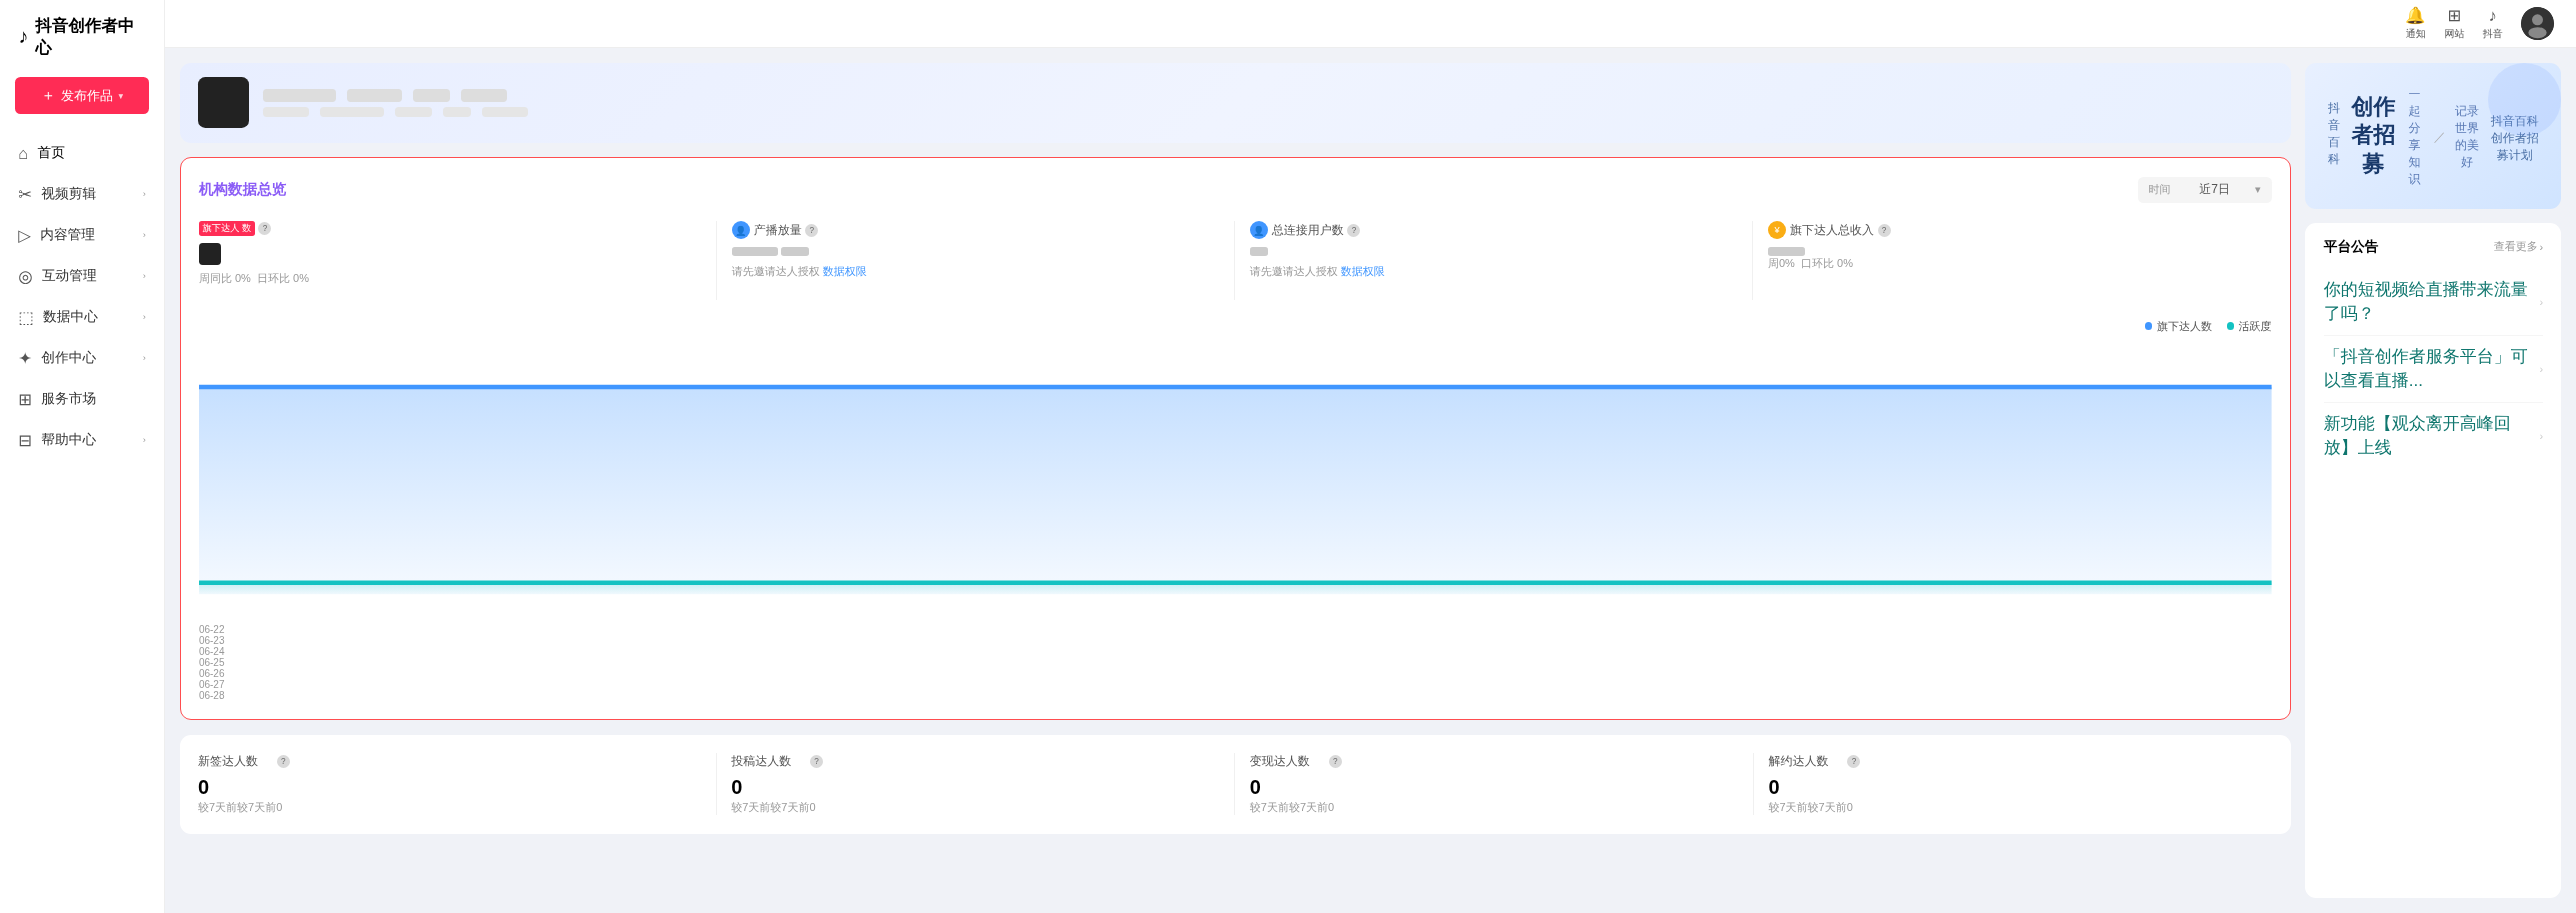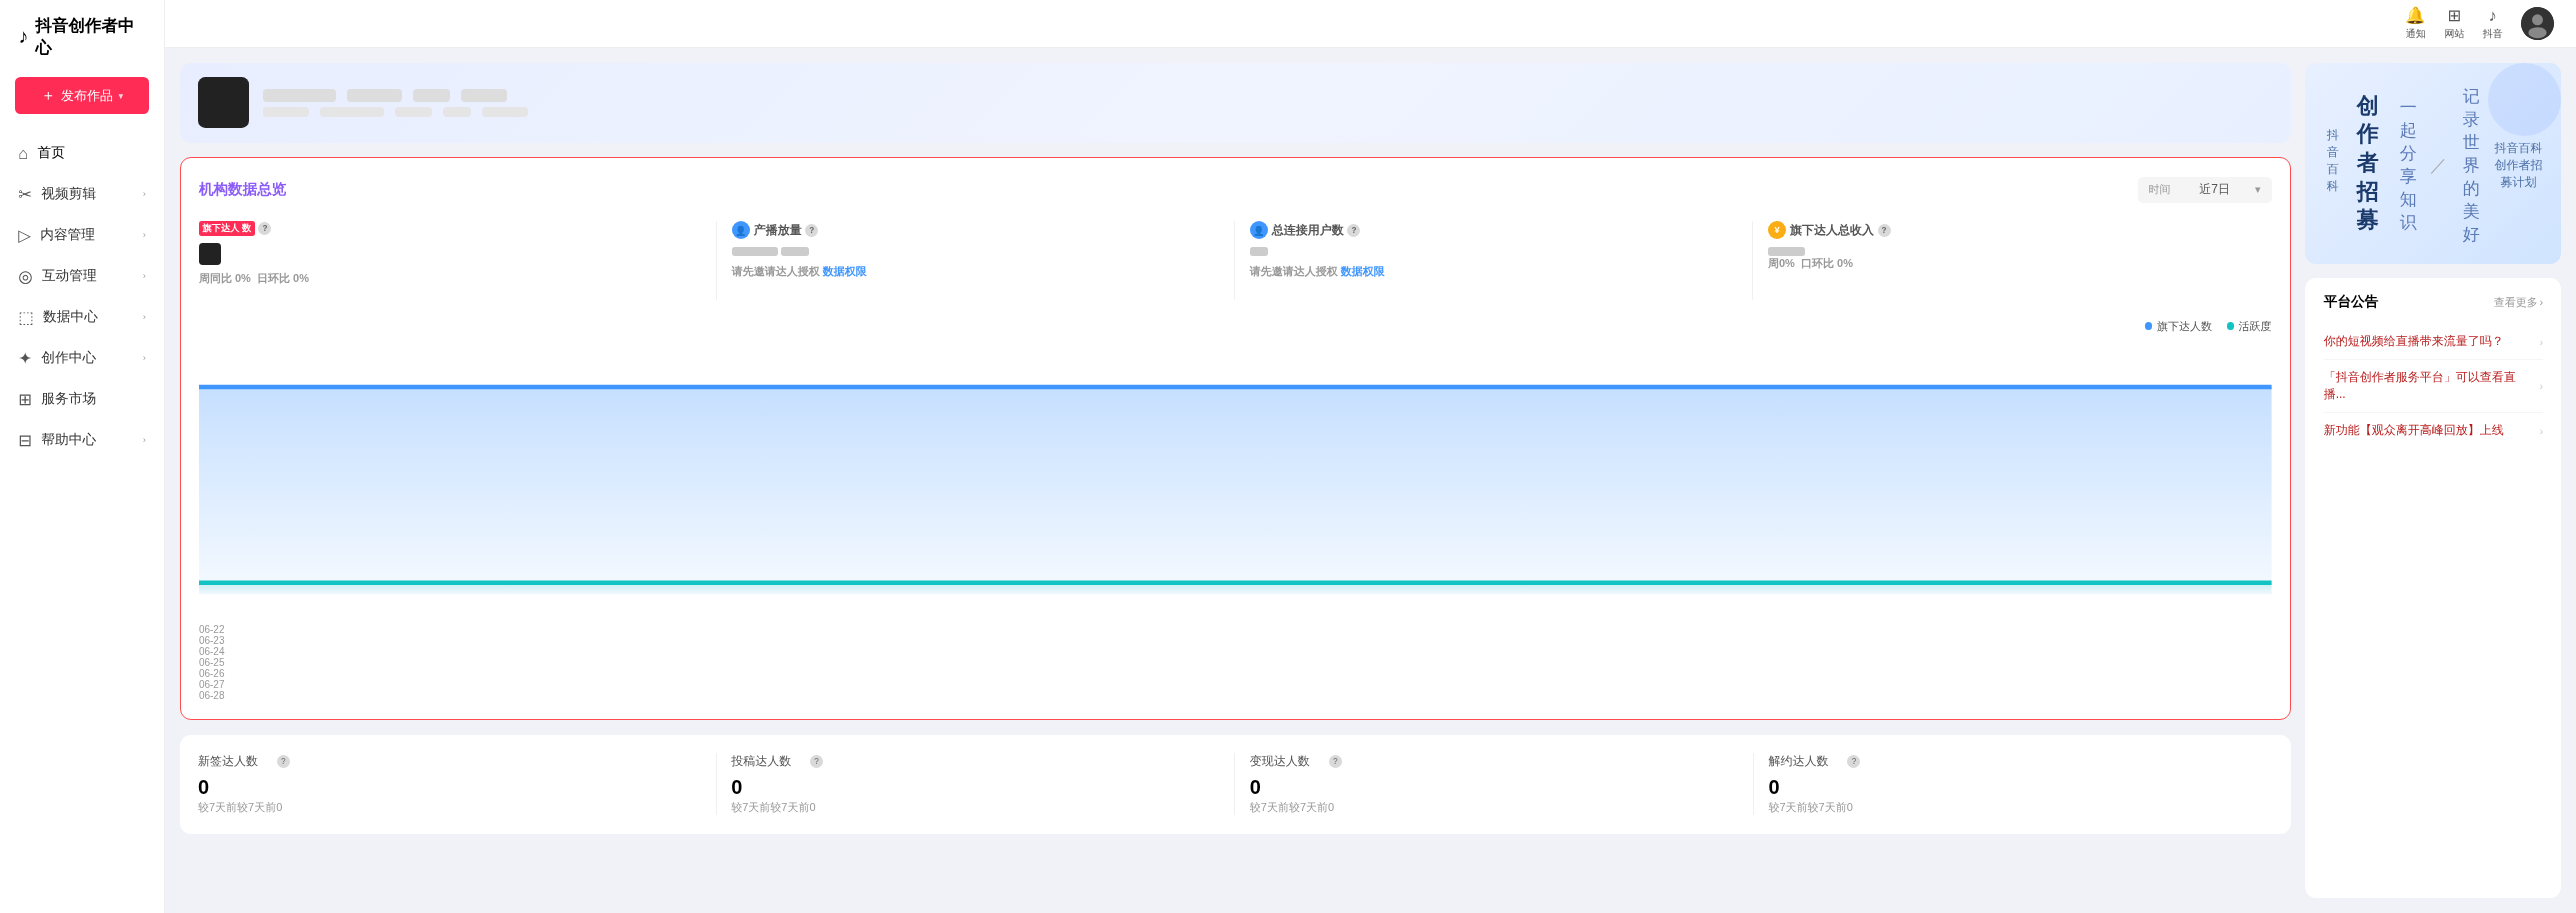--- a/index.html
+++ b/index.html
@@ -43,21 +43,21 @@
     .profile-sub-row { display: flex; gap: 11px; }
     .profile-sub-block { background: #e5e5e5; border-radius: 3.7px; height: 9.2px; }
 
     
     .data-card { background: #fff; border-radius: 11px; padding: 18.3px; border: 1.8px solid #ff4d4f; }
     .data-card-header { display: flex; align-items: center; justify-content: space-between; margin-bottom: 18.3px; }
     .data-card-title { font-size: 14.6px; font-weight: 600; color: #8b5cf6; }
     .time-selector { display: flex; align-items: center; gap: 25px; background: #f5f5f5; border-radius: 5.5px; padding: 4.6px 11px; cursor: pointer; font-size: 12px; color: #555; }
     .time-label { color: #999; font-size: 11px; margin-right: 3.7px; }
 
-    .data-metrics { display: grid; grid-template-columns: repeat(4, 1fr); gap: 0; margin-bottom: 18.3px; font-weight: bold; }
+    .data-metrics { display: grid; grid-template-columns: repeat(4, 1fr); gap: 0; margin-bottom: 18.3px; }
     .metric-item { padding: 0 14.6px 14.6px 0; border-right: 0.9px solid #f0f0f0; }
     .metric-item:last-child { border-right: none; padding-left: 14.6px; }
     .metric-item:first-child { padding-left: 0; }
     .metric-label { display: flex; align-items: center; gap: 3.7px; font-size: 12px; color: #555; margin-bottom: 7.3px; }
     .metric-label-icon { width: 18.3px; height: 18.3px; border-radius: 50%; background: #4096ff; display: inline-flex; align-items: center; justify-content: center; font-size: 9.2px; color: #fff; }
     .metric-label-icon.gold { background: #faad14; }
     .metric-value-row { display: flex; align-items: center; gap: 7.3px; margin-bottom: 5.5px; }
     .metric-value-block { background: #222; width: 22px; height: 22px; border-radius: 3.7px; }
     .metric-subtext { font-size: 11px; color: #999; }
     .metric-link { color: #4096ff; font-size: 11px; cursor: pointer; }
@@ -84,32 +84,32 @@
     .bottom-stat-change { font-size: 11px; color: #999; margin-top: 1.8px; }
     .question-icon { width: 13px; height: 13px; border-radius: 50%; background: #d9d9d9; display: inline-flex; align-items: center; justify-content: center; font-size: 8.2px; color: #666; cursor: pointer; }
 
     
     .right-panel { width: 256px; display: flex; flex-direction: column; gap: 14.6px; flex-shrink: 0; }
 
     
     .recruit-banner { background: linear-gradient(135deg, #e8f0ff 0%, #d0e4ff 100%); border-radius: 11px; padding: 18.3px; text-align: center; overflow: hidden; position: relative; min-height: 146px; display: flex; flex-direction: row; align-items: center; justify-content: center; gap: 5.5px; }
     .recruit-top { font-size: 12px; color: #4a6fa5; margin-bottom: 3.7px; }
     .recruit-title { font-size: 22px; font-weight: bold; color: #1a3a6b; line-height: 1.3; }
-    .recruit-subtitle { font-size: 17px; color: #5a7ab5; margin-top: 3.7px; display: flex; gap: 7.3px; align-items: center; }
+    .recruit-subtitle { font-size: 12px; color: #5a7ab5; margin-top: 3.7px; display: flex; gap: 7.3px; align-items: center; }
     .recruit-sub2 { font-size: 12px; color: #4a6fa5; margin-top: 5.5px; }
     .recruit-deco { position: absolute; top: 0; right: 0; width: 73px; height: 73px; border-radius: 50%; background: rgba(100,150,255,0.15); }
 
     
     .announce-card { background: #fff; border-radius: 11px; padding: 14.6px 18.3px; flex: 1; }
     .announce-header { display: flex; align-items: center; justify-content: space-between; margin-bottom: 13px; }
     .announce-title { font-size: 13.7px; font-weight: 600; color: #000; }
     .announce-more { font-size: 11px; color: #999; cursor: pointer; display: flex; align-items: center; gap: 1.8px; }
     .announce-item { display: flex; align-items: center; justify-content: space-between; padding: 9.2px 0; border-bottom: 0.9px solid #f5f5f5; cursor: pointer; }
     .announce-item:last-child { border-bottom: none; }
-    .announce-text { font-size: 12px; color: #b91c1c; flex: 1; line-height: 1.4; }
+    .announce-text { font-size: 17px; color: #0f766e; flex: 1; line-height: 1.4; }
     .announce-arrow { font-size: 11px; color: #ccc; margin-left: 7.3px; }
 
     
     .header-bg { background: linear-gradient(135deg, #e8eeff 0%, #f0f4ff 50%, #e8f0ff 100%); border-radius: 11px; padding: 14.6px 18.3px; margin-bottom: 0; }
   </style>
 </head>
 <body>
 
 <div class="sidebar">
   <div class="sidebar-logo">

